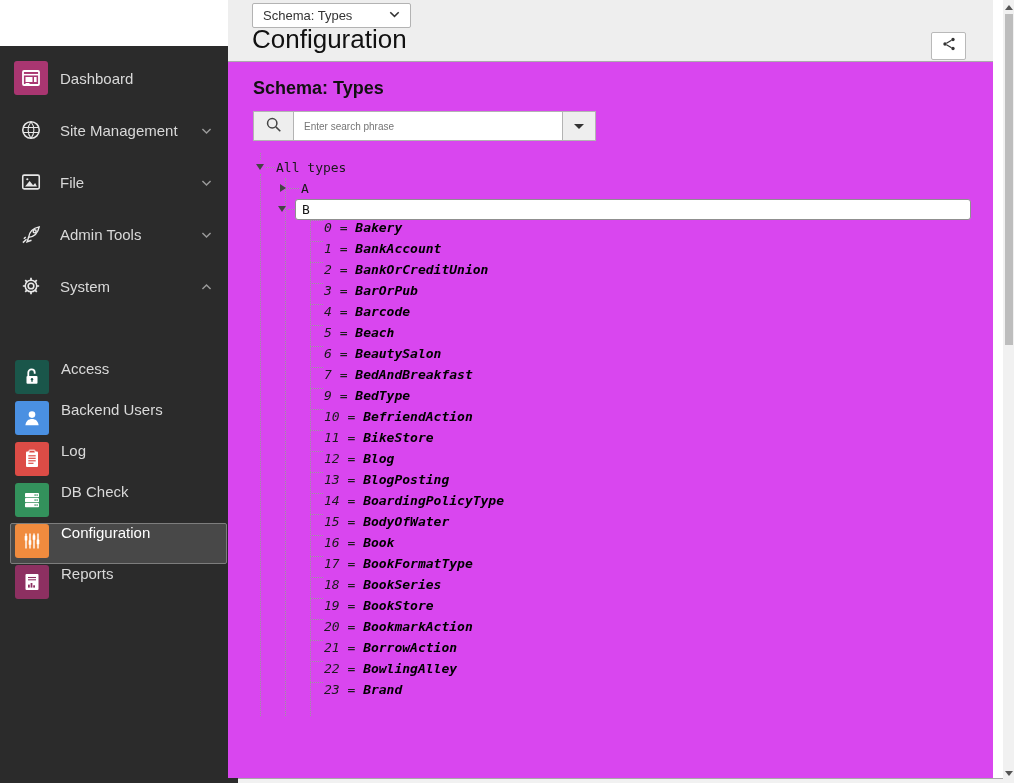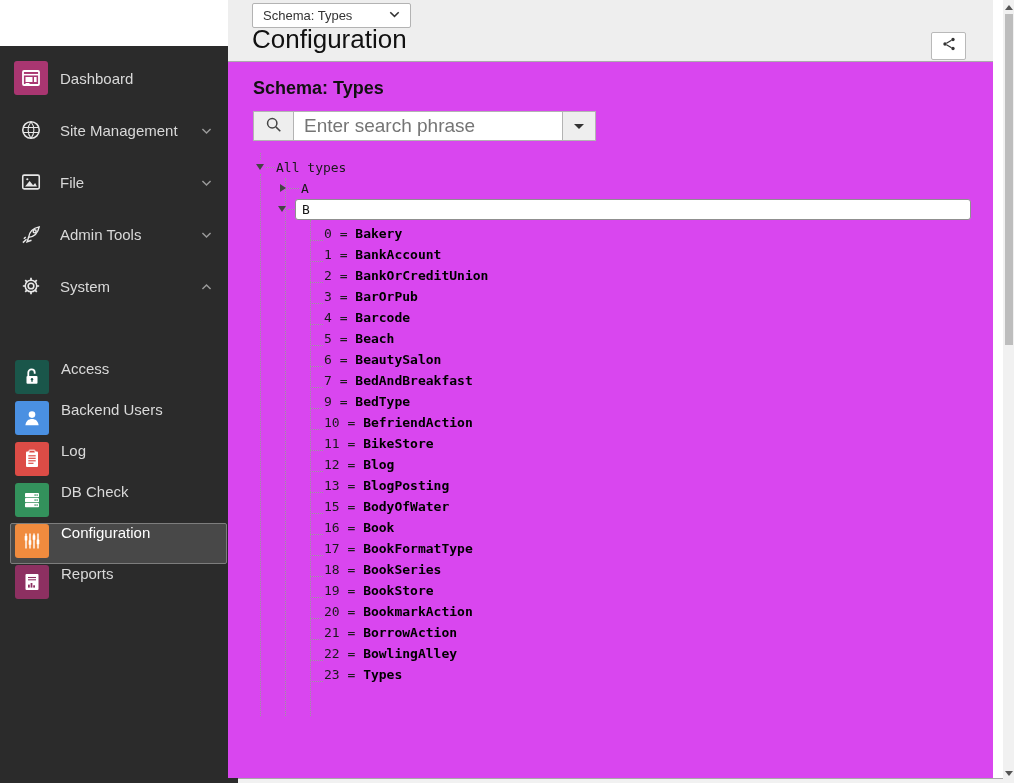--- a/index.html
+++ b/index.html
@@ -29,38 +29,38 @@
     padding:0 8px 0 10px; font-size:13px; color:#333; cursor:pointer; }
   .share-btn { position:absolute; left:703px; top:32px; width:35px; height:28px; background:#fff;
     border:1px solid #b9b9b9; border-radius:2px; display:flex; align-items:center; justify-content:center; cursor:pointer; }
 
   .page-title { position:absolute; left:24px; top:24px; font-size:26px; font-weight:500; color:#111; }
   .section-title { position:absolute; left:25px; top:78px; font-size:18px; font-weight:600; color:#111; }
 
   .search-group { position:absolute; left:25px; top:111px; height:30px; display:flex; }
   .sg-btn { width:40px; height:30px; background:#eee; border:1px solid #b3b3b3; display:flex; align-items:center; justify-content:center; cursor:pointer; }
   .sg-btn.first { border-right:none; }
-  .sg-input { width:270px; height:30px; border:1px solid #b3b3b3; padding:8px 10px; font-size:19px; color:#333; outline:none;
+  .sg-input { width:270px; height:30px; border:1px solid #b3b3b3; padding:8px 10px; font-size:10px; color:#333; outline:none;
     font-family:"Liberation Sans", sans-serif; }
   .sg-input::placeholder { color:#757575; }
   .sg-caret-btn { width:33px; height:30px; background:#eee; border:1px solid #b3b3b3; border-left:none;
     display:flex; align-items:center; justify-content:center; cursor:pointer; }
   .caret { width:0; height:0; border-left:5px solid transparent; border-right:5px solid transparent; border-top:5px solid #333; }
 
   
   .mono { font-family:"DejaVu Sans Mono", monospace; font-size:13px; color:#1a1a1a; }
   .vline { position:absolute; width:0; border-left:1px dotted #999; }
   .hstub { position:absolute; height:0; border-top:1px dotted #999; }
   .tri-down { position:absolute; width:0; height:0; border-left:4px solid transparent; border-right:4px solid transparent; border-top:6px solid #444; cursor:pointer; }
   .tri-right { position:absolute; width:0; height:0; border-top:4px solid transparent; border-bottom:4px solid transparent; border-left:6px solid #444; cursor:pointer; }
   .t-node { position:absolute; height:21px; line-height:21px; white-space:pre; cursor:pointer; }
   .b-box { position:absolute; left:67px; top:199px; width:676px; height:21px; background:#fff;
     border:1px solid #8f8f8f; border-radius:3px; line-height:19px; padding-left:6px; cursor:pointer; }
   #tree-items { position:absolute; left:82px; top:220px; width:660px; }
-  .t-row { height:21px; display:flex; align-items:flex-end; cursor:pointer; }
+  .t-row { height:21px; display:flex; align-items:flex-start; cursor:pointer;font-style:italic; }
   .t-stub { width:13px; height:0; border-top:1px dotted #999; flex:none; }
   .t-text { white-space:pre; padding-left:1px; }
   .t-text b { color:#000; }
 
   
   .vscroll { position:absolute; left:1003px; top:0; width:11px; height:783px; background:#f1f1f1; }
   .vthumb { position:absolute; left:1.5px; top:14px; width:8px; height:331px; background:#bdbdbd; cursor:pointer; }
   .arr-up { position:absolute; left:2px; top:5px; width:0; height:0; border-left:4px solid transparent; border-right:4px solid transparent; border-bottom:5px solid #555; cursor:pointer; }
   .arr-down { position:absolute; left:2px; top:771px; width:0; height:0; border-left:4px solid transparent; border-right:4px solid transparent; border-top:5px solid #555; cursor:pointer; }
   .hscroll { position:absolute; left:238px; top:778px; width:776px; height:5px; background:#f1f1f1; border-top:1px solid #a8a8a8; }
@@ -339,20 +339,24 @@
         <div class="t-row">
           <span class="t-stub"></span>
           <span class="t-text">12 = <b>Blog</b></span>
         </div>
         <div class="t-row">
           <span class="t-stub"></span>
           <span class="t-text">13 = <b>BlogPosting</b></span>
         </div>
         <div class="t-row">
           <span class="t-stub"></span>
+          <span class="t-text">14 = <b>BoardingPolicyType</b></span>
+        </div>
+        <div class="t-row">
+          <span class="t-stub"></span>
           <span class="t-text">15 = <b>BodyOfWater</b></span>
         </div>
         <div class="t-row">
           <span class="t-stub"></span>
           <span class="t-text">16 = <b>Book</b></span>
         </div>
         <div class="t-row">
           <span class="t-stub"></span>
           <span class="t-text">17 = <b>BookFormatType</b></span>
         </div>
@@ -371,21 +375,21 @@
         <div class="t-row">
           <span class="t-stub"></span>
           <span class="t-text">21 = <b>BorrowAction</b></span>
         </div>
         <div class="t-row">
           <span class="t-stub"></span>
           <span class="t-text">22 = <b>BowlingAlley</b></span>
         </div>
         <div class="t-row">
           <span class="t-stub"></span>
-          <span class="t-text">23 = <b>Types</b></span>
+          <span class="t-text">23 = <b>Brand</b></span>
         </div>
       </div>
   </div>
 
   <div class="hscroll"></div>
   <div class="vscroll">
     <div class="arr-up"></div>
     <div class="vthumb"></div>
     <div class="arr-down"></div>
   </div>

